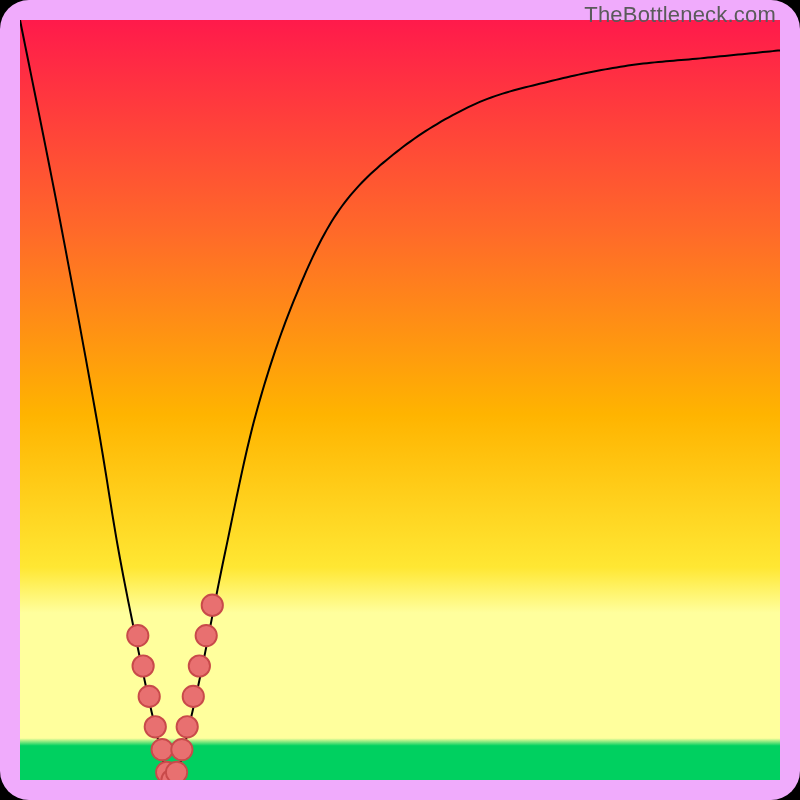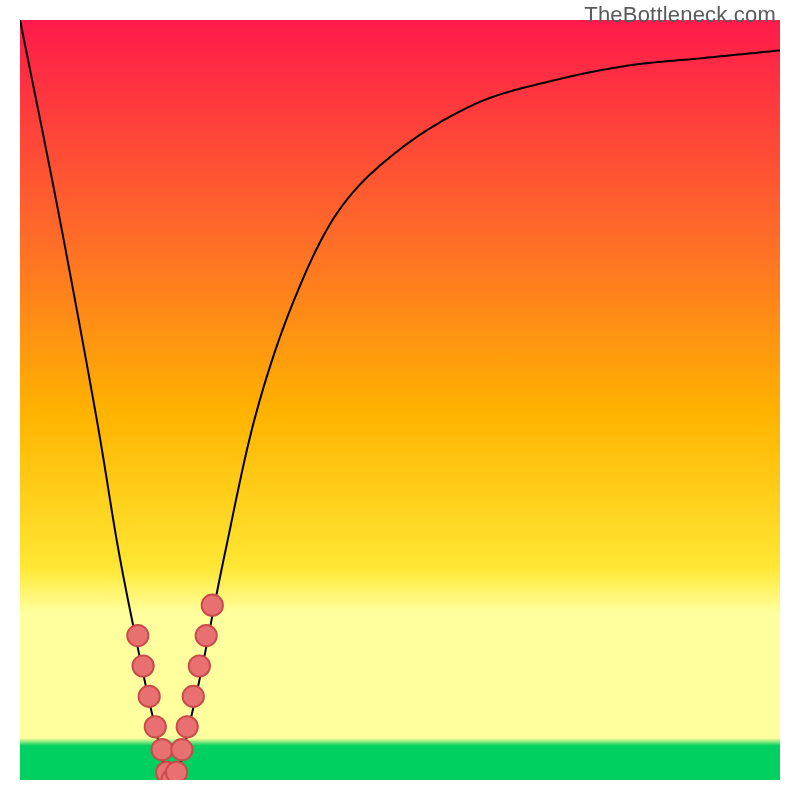--- a/index.html
+++ b/index.html
@@ -7,21 +7,22 @@
     padding: 0;
     width: 800px;
     height: 800px;
     overflow: hidden;
     background: #000;
     font-family: Arial, Helvetica, sans-serif;
   }
   .frame {
     position: absolute;
     inset: 0;
-    background: #ffffff;
+    background: #f0abfc;
+    border-radius: 29px;
   }
   .plot-area {
     position: absolute;
     
     left: 20px;
     right: 20px;
     top: 20px;
     bottom: 20px;
     overflow: hidden;
   }

